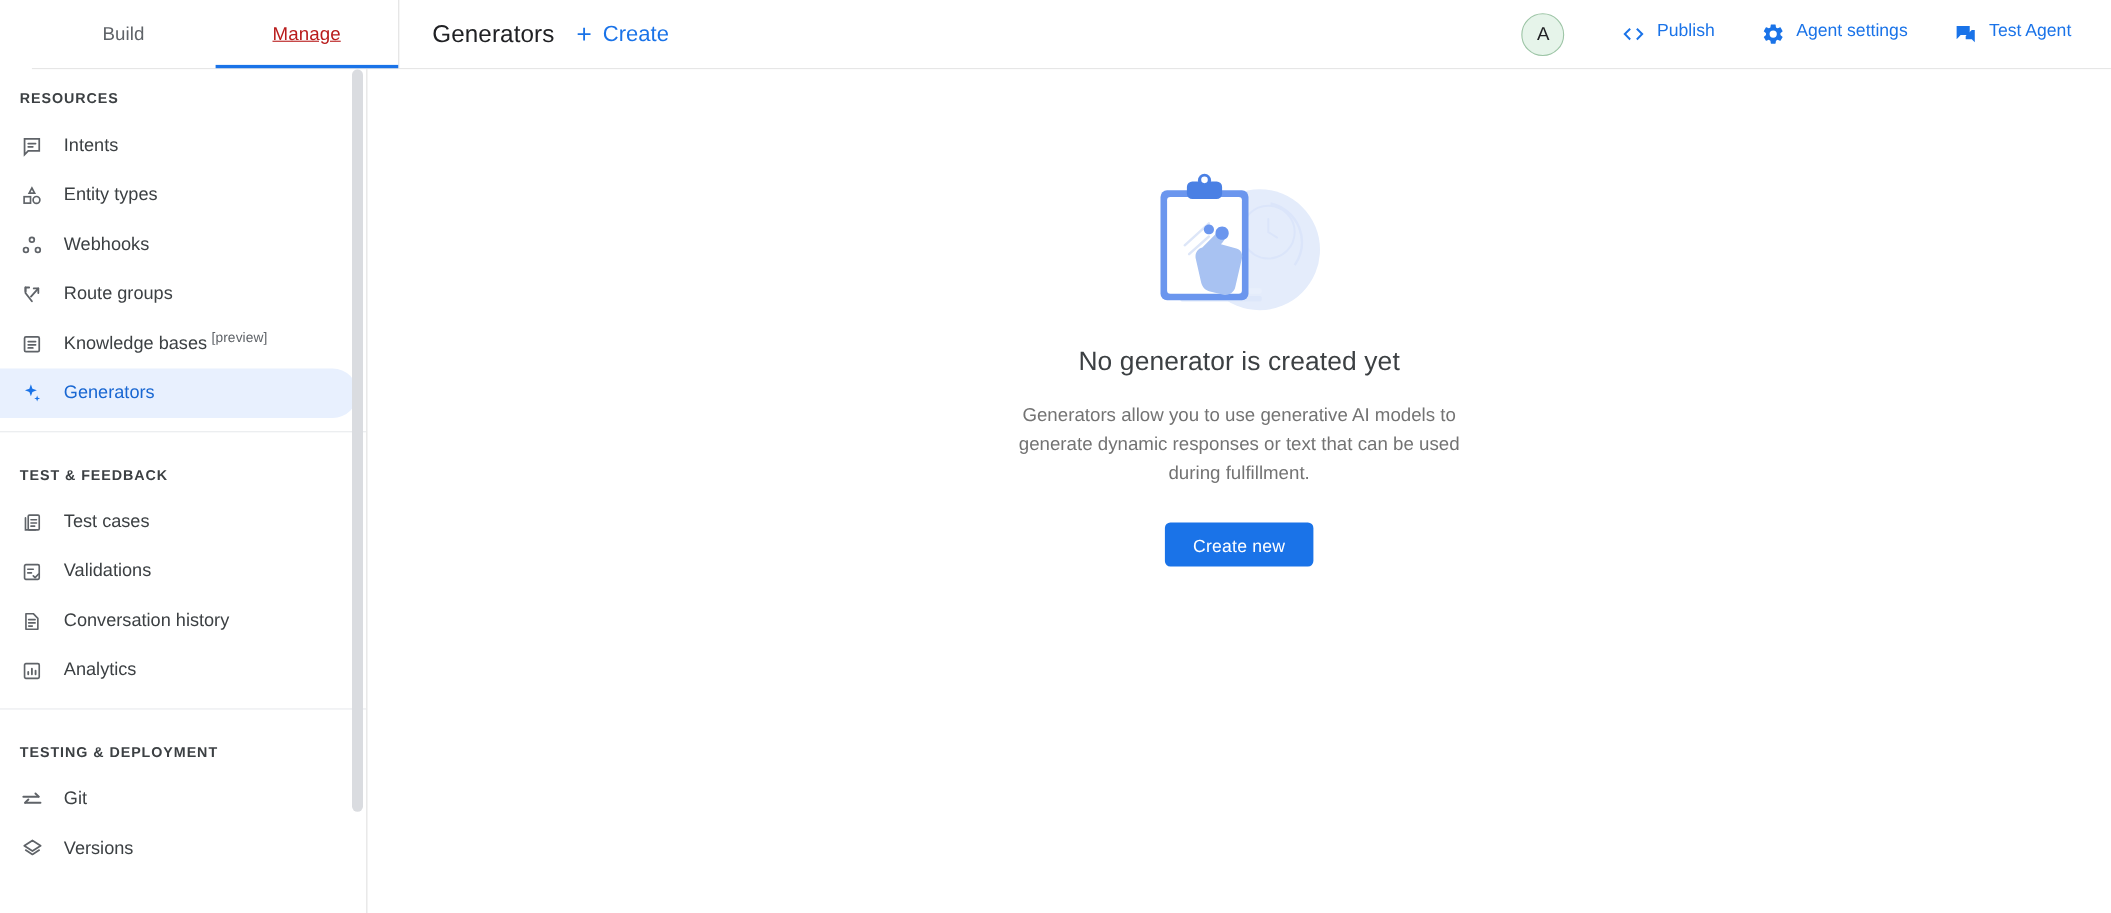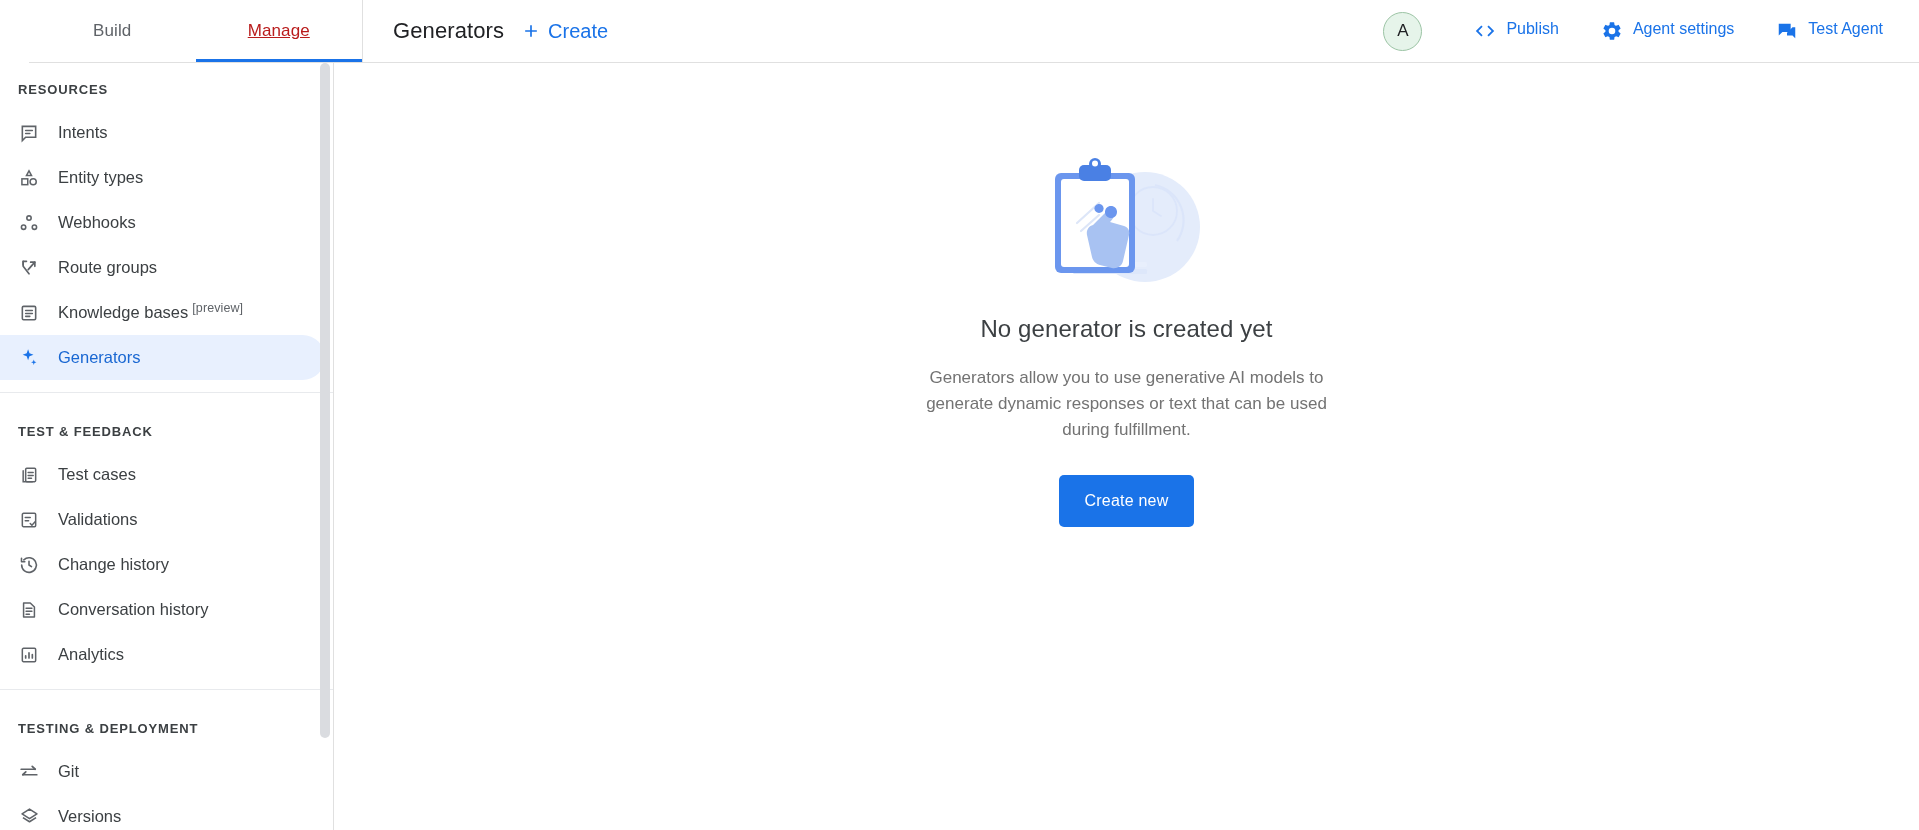--- a/index.html
+++ b/index.html
@@ -263,21 +263,21 @@
   }
 
   .btn-primary {
     background: #1a73e8;
     color: #ffffff;
     border: none;
     border-radius: 5px;
     font-size: 16px;
     font-weight: 500;
     padding: 14px 26px;
-    height: 52px;
+    height: 40px;
     cursor: pointer;
     font-family: "Liberation Sans", sans-serif;
     letter-spacing: .2px;
   }
 </style>
 </head>
 <body>
 
 <div class="app">
 
@@ -443,32 +443,20 @@
                 <rect x="4" y="4" width="16" height="16" rx="1.4"></rect>
                   <path d="M7.5 9h6M7.5 13h4" stroke-linecap="round"></path>
                 <path d="M13.5 16.2l2 2 3.8-4" stroke-linecap="round" stroke-linejoin="round"></path>
               </svg>
             </span>
             <span class="nav-label">
               <span>Validations</span>
             </span>
           </div>
 
-          <div class="nav-item">
-            <span class="nav-ico">
-              <svg width="20" height="20" viewBox="0 0 24 24" fill="none" stroke="currentColor" stroke-width="1.9" stroke-linecap="round" stroke-linejoin="round">
-                <path d="M3.2 12a8.8 8.8 0 1 0 2.6-6.2"></path>
-                  <path d="M3 4v4h4"></path>
-                  <path d="M12 7.5V12l3 2"></path>
-              </svg>
-            </span>
-            <span class="nav-label">
-              <span>Change history</span>
-            </span>
-          </div>
 
           <div class="nav-item">
             <span class="nav-ico">
               <svg width="20" height="20" viewBox="0 0 24 24" fill="none" stroke="currentColor" stroke-width="1.8">
                 <path d="M5.5 3.5h8l5 5v12h-13v-17z" stroke-linejoin="round"></path>
                 <path d="M8.5 10h7M8.5 13.5h7M8.5 17h4" stroke-linecap="round"></path>
               </svg>
             </span>
             <span class="nav-label">
               <span>Conversation history</span>

